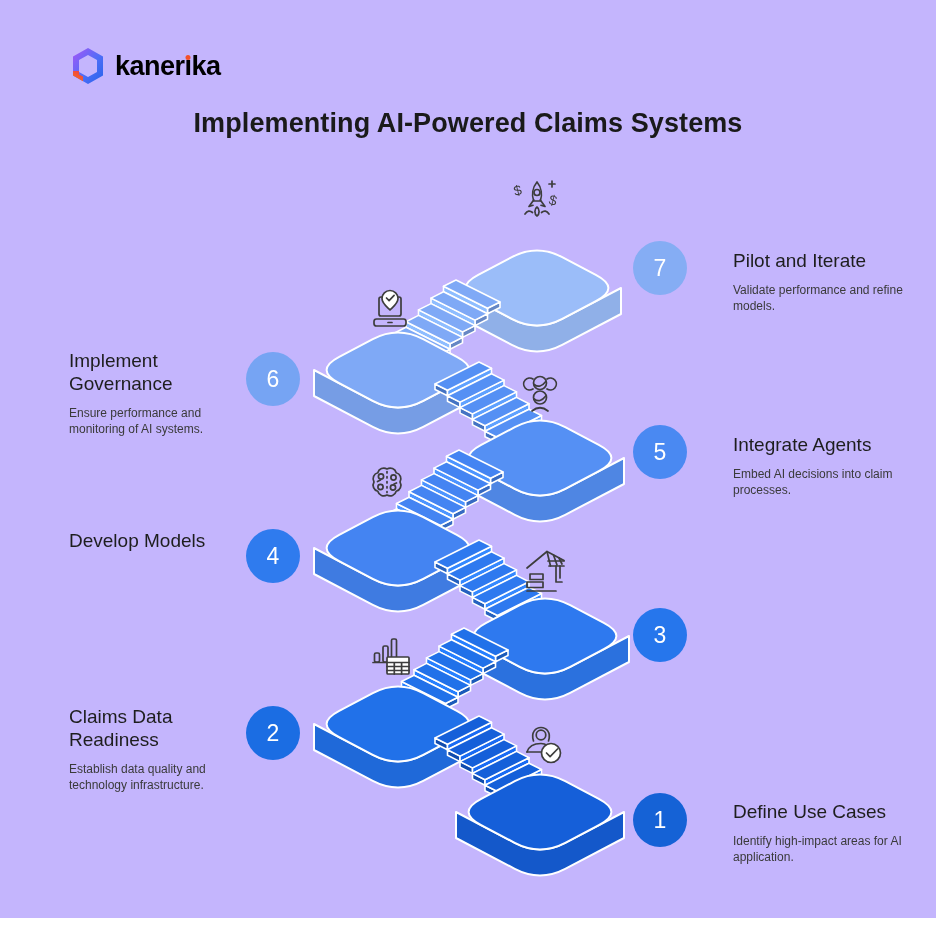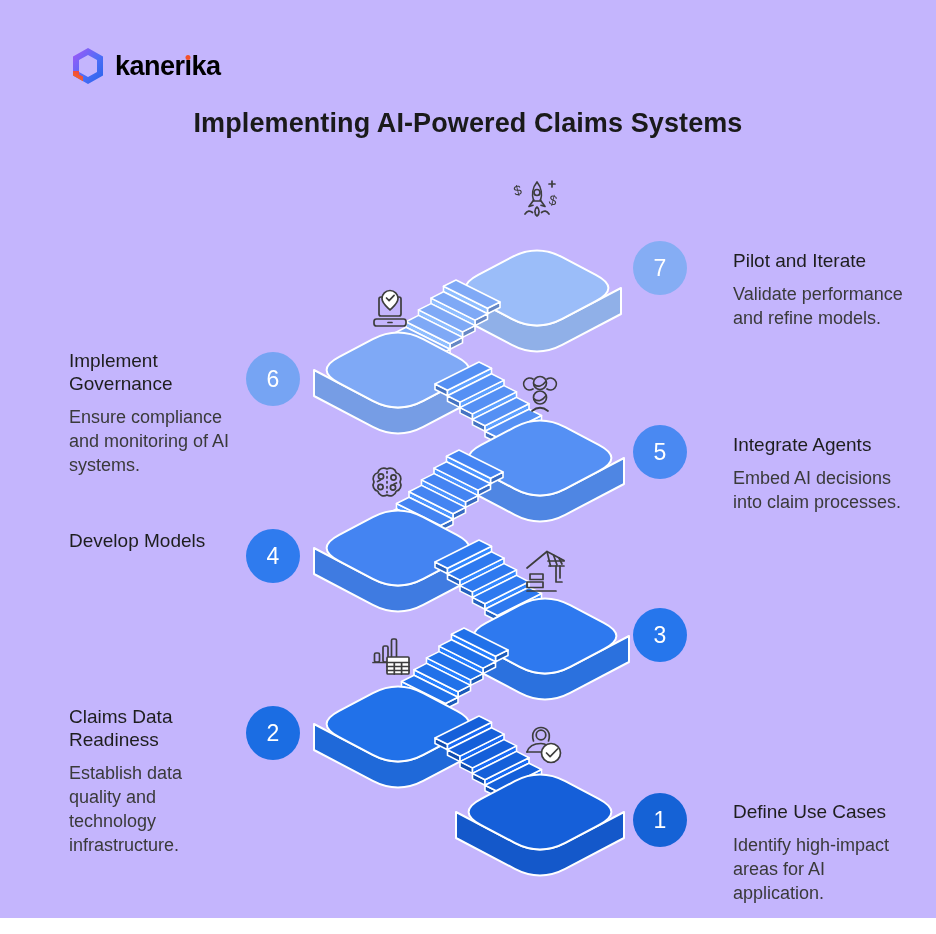--- a/index.html
+++ b/index.html
@@ -25,21 +25,21 @@
   .badge{
     position:absolute;width:54px;height:54px;border-radius:50%;
     display:flex;align-items:center;justify-content:center;
     color:#fff;font-size:23px;font-weight:500;
   }
   
   .step-label{position:absolute;}
   .step-label.right{width:210px;text-align:left;margin-left:21px;}
   .step-label.left{width:168px;text-align:left;}
   .step-title{font-size:19px;font-weight:500;color:#1e1e1e;line-height:1.21;}
-  .step-desc{font-size:18px;color:#3a3a3a;line-height:1.33;margin-top:10px;}
+  .step-desc{font-size:12px;color:#3a3a3a;line-height:1.33;margin-top:10px;}
   .step-label.right .step-desc{max-width:172px;}
 </style>
 </head>
 <body>
 
 <div class="canvas">
 
   <div class="logo">
     <svg width="36" height="40" viewBox="0 0 36 40">
       <defs>
@@ -294,20 +294,20 @@
   </div>
   <div class="step-label left" style="left:69px;top:530px">
     <div class="step-title">Develop Models</div>
   </div>
   <div class="step-label right" style="left:712px;top:434px">
     <div class="step-title">Integrate Agents</div>
     <div class="step-desc">Embed AI decisions into claim processes.</div>
   </div>
   <div class="step-label left" style="left:69px;top:350px">
     <div class="step-title">Implement Governance</div>
-    <div class="step-desc">Ensure compliance and monitoring of AI systems.</div>
+    <div class="step-desc">Ensure performance and monitoring of AI systems.</div>
   </div>
   <div class="step-label right" style="left:712px;top:250px">
     <div class="step-title">Pilot and Iterate</div>
     <div class="step-desc">Validate performance and refine models.</div>
   </div>
 
 </div>
 
 </body></html>

